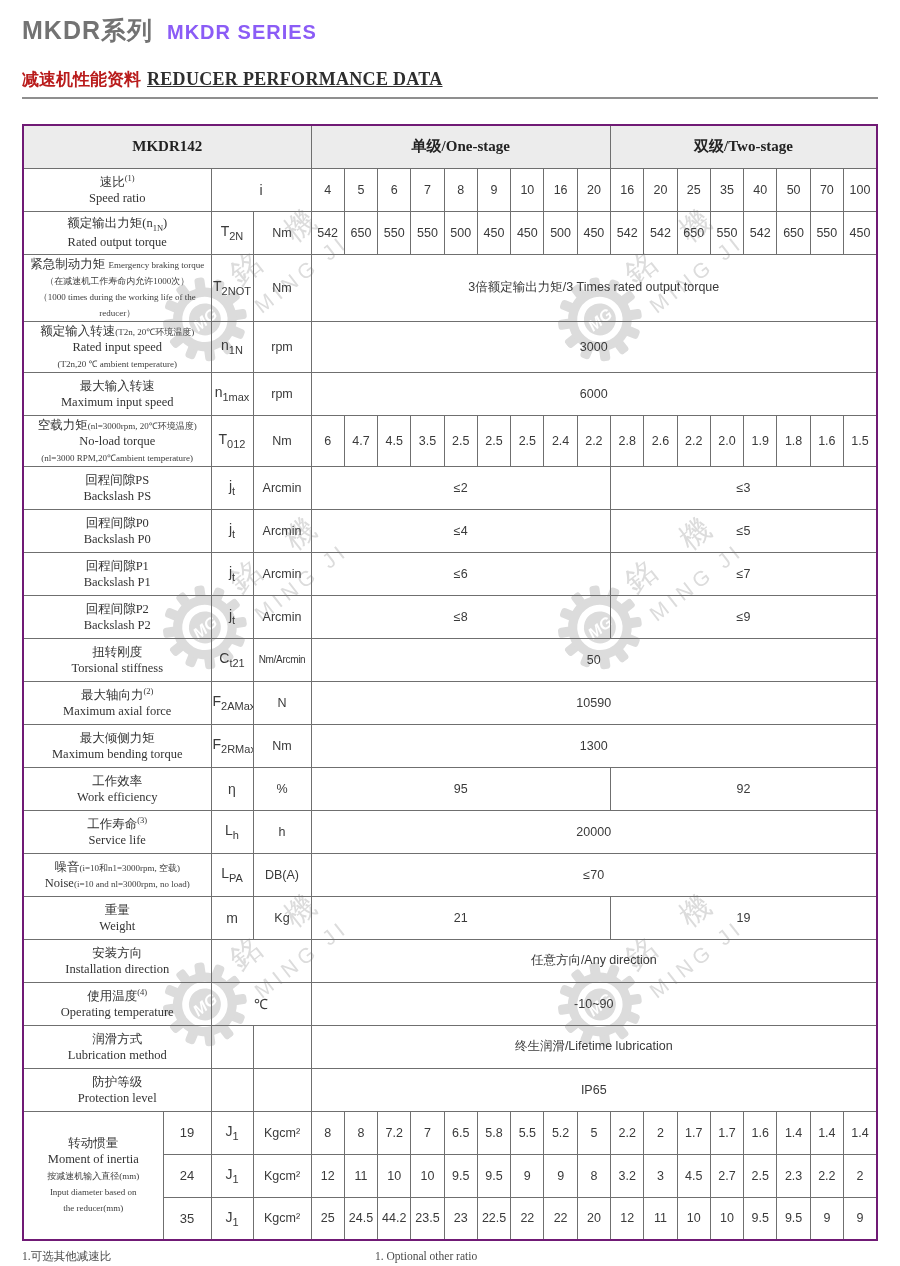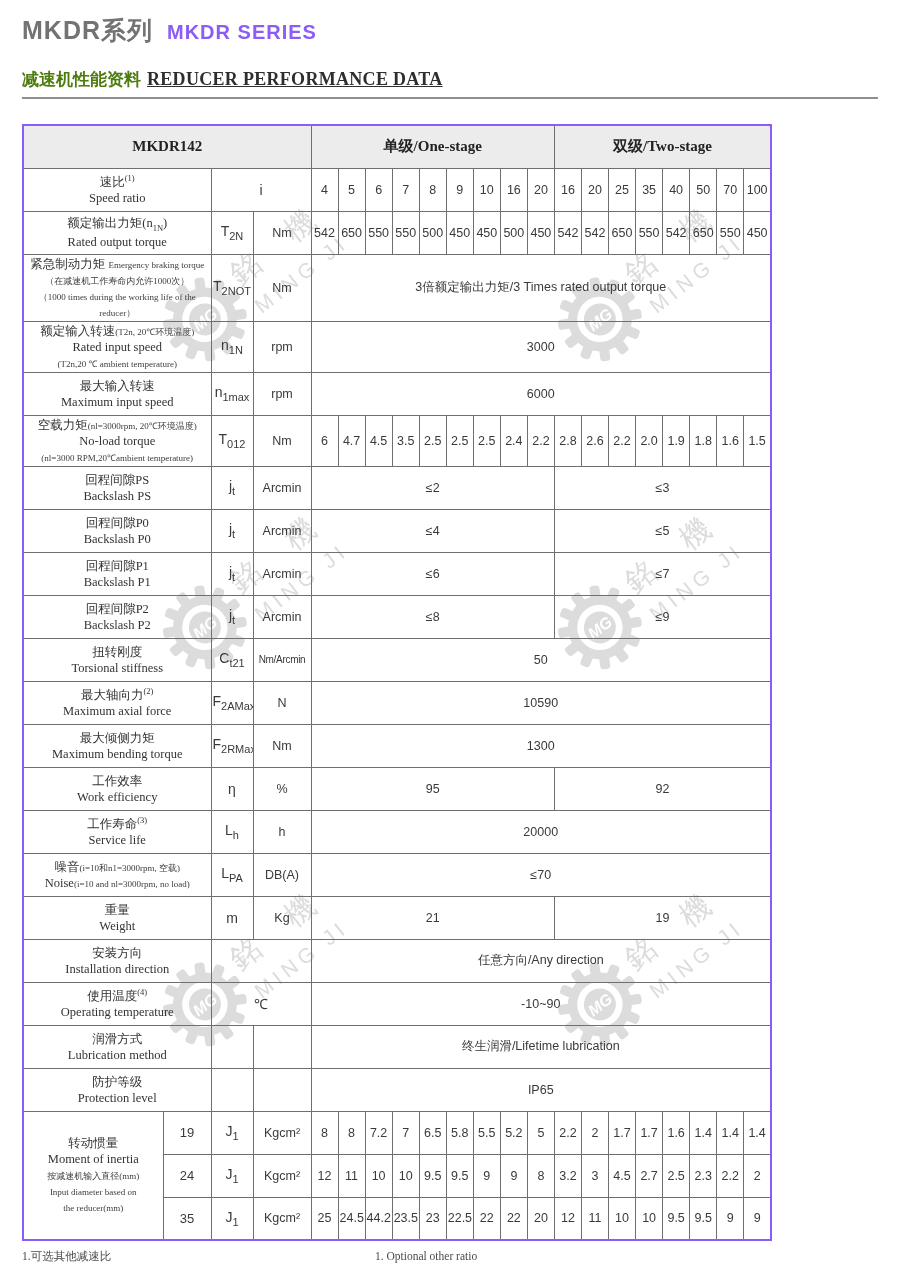--- a/index.html
+++ b/index.html
@@ -8,39 +8,39 @@
     font-family:"Liberation Sans",sans-serif;color:#3a3a3a;
   }
   .page{position:relative;width:900px;height:1266px;}
 
   
   .hdr{position:relative;z-index:2;padding:14px 22px 0;}
   .title-line{white-space:nowrap;}
   .title-zh{color:#737373;font-weight:bold;font-size:25px;letter-spacing:1px;}
   .title-en{color:#8b5cf6;font-weight:bold;font-size:20px;margin-left:14px;letter-spacing:1px;}
   .subtitle-line{margin-top:21px;font-family:"Liberation Serif",serif;white-space:nowrap;}
-  .subtitle-zh{font-weight:bold;font-size:17px;color:#4d7c0f;}
+  .subtitle-zh{font-weight:bold;font-size:17px;color:#b91c1c;}
   .subtitle-en{font-weight:bold;font-size:18px;color:#2e2e2e;margin-left:6px;letter-spacing:.3px;text-decoration:underline;}
   .rule{height:2px;background:#8f8f8f;margin-top:6px;}
 
   
   .wm-layer{position:absolute;left:0;top:0;width:900px;height:1266px;z-index:0;}
   .wm{position:absolute;transform:rotate(-38deg);color:#dcdcdc;white-space:nowrap;}
   .wm-inner{display:flex;align-items:center;}
   .wm-gear{width:84px;height:84px;flex:0 0 auto;margin-right:6px;}
   .wm-text{display:flex;flex-direction:column;}
   .wm-cjk{font-size:30px;letter-spacing:16px;font-family:"Liberation Serif",serif;}
   .wm-latin{font-size:21px;letter-spacing:5px;margin-top:6px;font-family:"Liberation Sans",sans-serif;}
 
   
   table.spec{
     position:relative;z-index:1;
-    margin:25px 22px 0;width:750px;
+    margin:25px 22px 0;width:856px;
     border-collapse:collapse;table-layout:fixed;
-    border:2px solid #8b5cf6;background:transparent;
+    border:2px solid #701a75;background:transparent;
   }
   table.spec th,table.spec td{
     border:1px solid #6f6f6f;text-align:center;vertical-align:middle;
     padding:1px;overflow:hidden;
   }
   table.spec tr{height:43px;}
   tr.head{height:37px;}
   tr.head th{
     background:#ececec;font-family:"Liberation Serif",serif;font-weight:bold;
     font-size:15px;color:#222;

